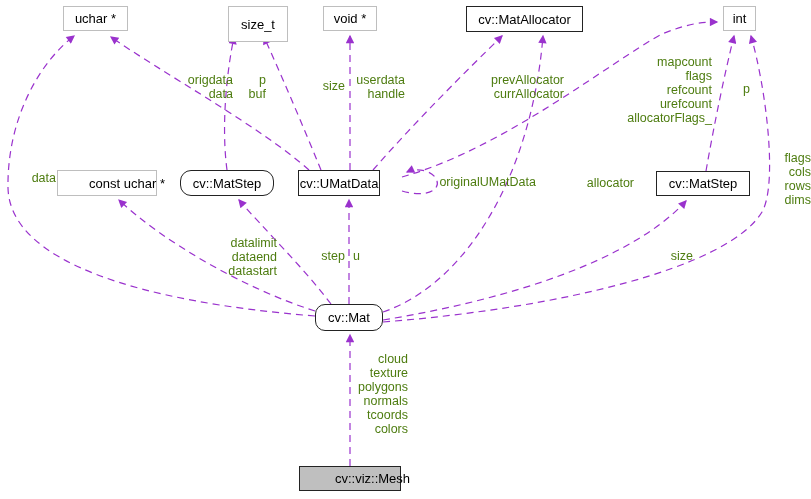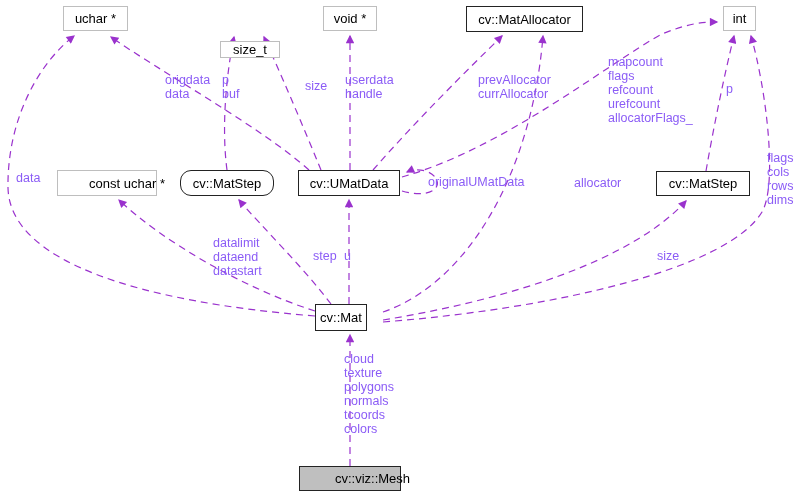--- a/index.html
+++ b/index.html
@@ -17,22 +17,22 @@
     background:#ffffff;
     border:1px solid #bebebe;
     font-size:13px;color:#000;
     box-sizing:border-box;
     white-space:nowrap;
   }
   .node.cls{border:1px solid #232323;}
   .node.main{background:#bfbfbf;border:1px solid #232323;padding-left:45px;}
   .edge-label{
     position:absolute;
-    font-size:12.5px;line-height:14px;color:#8b5cf6;
-    text-align:left;white-space:pre-line;
+    font-size:12.5px;line-height:14px;color:#4d7c0f;
+    text-align:right;white-space:pre-line;
   }
 </style>
 </head>
 <body>
 
 <div id="canvas">
 
   <svg id="edges" width="811" height="499" viewBox="0 0 811 499" xmlns="http://www.w3.org/2000/svg">
     <defs>
       <marker id="arr" viewBox="0 0 10 10" refX="8.5" refY="5" markerWidth="9" markerHeight="7" orient="auto">
@@ -69,31 +69,31 @@
 
       <path d="M349,304 L349,200" marker-end="url(#arr)"></path>
 
       <path d="M383,320 C505,300 630,262 686,201" marker-end="url(#arr)"></path>
 
       <path d="M350,466 L350,335" marker-end="url(#arr)"></path>
     </g>
   </svg>
 
   <div class="node" style="left:63px;top:6px;width:65px;height:25px;">uchar *</div>
-  <div class="node" style="left:220px;top:6px;width:60px;height:17px;margin-top:35px;">size_t</div>
+  <div class="node" style="left:228px;top:6px;width:60px;height:36px;">size_t</div>
   <div class="node" style="left:323px;top:6px;width:54px;height:25px;">void *</div>
   <div class="node cls" style="left:466px;top:6px;width:117px;height:26px;">cv::MatAllocator</div>
   <div class="node" style="left:723px;top:6px;width:33px;height:25px;">int</div>
 
   <div class="node" style="left:57px;top:170px;width:100px;height:26px;padding-left:40px;">const uchar *</div>
   <div class="node cls" style="left:180px;top:170px;width:94px;height:26px;border-radius:11px;">cv::MatStep</div>
-  <div class="node cls" style="left:298px;top:170px;width:102px;height:26px;">cv::UMatData</div>
+  <div class="node cls" style="left:298px;top:170px;width:82px;height:26px;">cv::UMatData</div>
   <div class="node cls" style="left:656px;top:171px;width:94px;height:25px;">cv::MatStep</div>
 
-  <div class="node cls" style="left:315px;top:304px;width:52px;height:27px;">cv::Mat</div>
+  <div class="node cls" style="left:315px;top:304px;width:68px;height:27px;border-radius:10px;">cv::Mat</div>
 
   <div class="node main" style="left:299px;top:466px;width:102px;height:25px;">cv::viz::Mesh</div>
 
   <div class="edge-label" style="left:16px;top:171px;width:40px;">data</div>
   <div class="edge-label" style="left:165px;top:73px;width:68px;">origdata
 data</div>
   <div class="edge-label" style="left:222px;top:73px;width:44px;">p
 buf</div>
   <div class="edge-label" style="left:305px;top:79px;width:40px;">size</div>
   <div class="edge-label" style="left:478px;top:73px;width:86px;">prevAllocator

